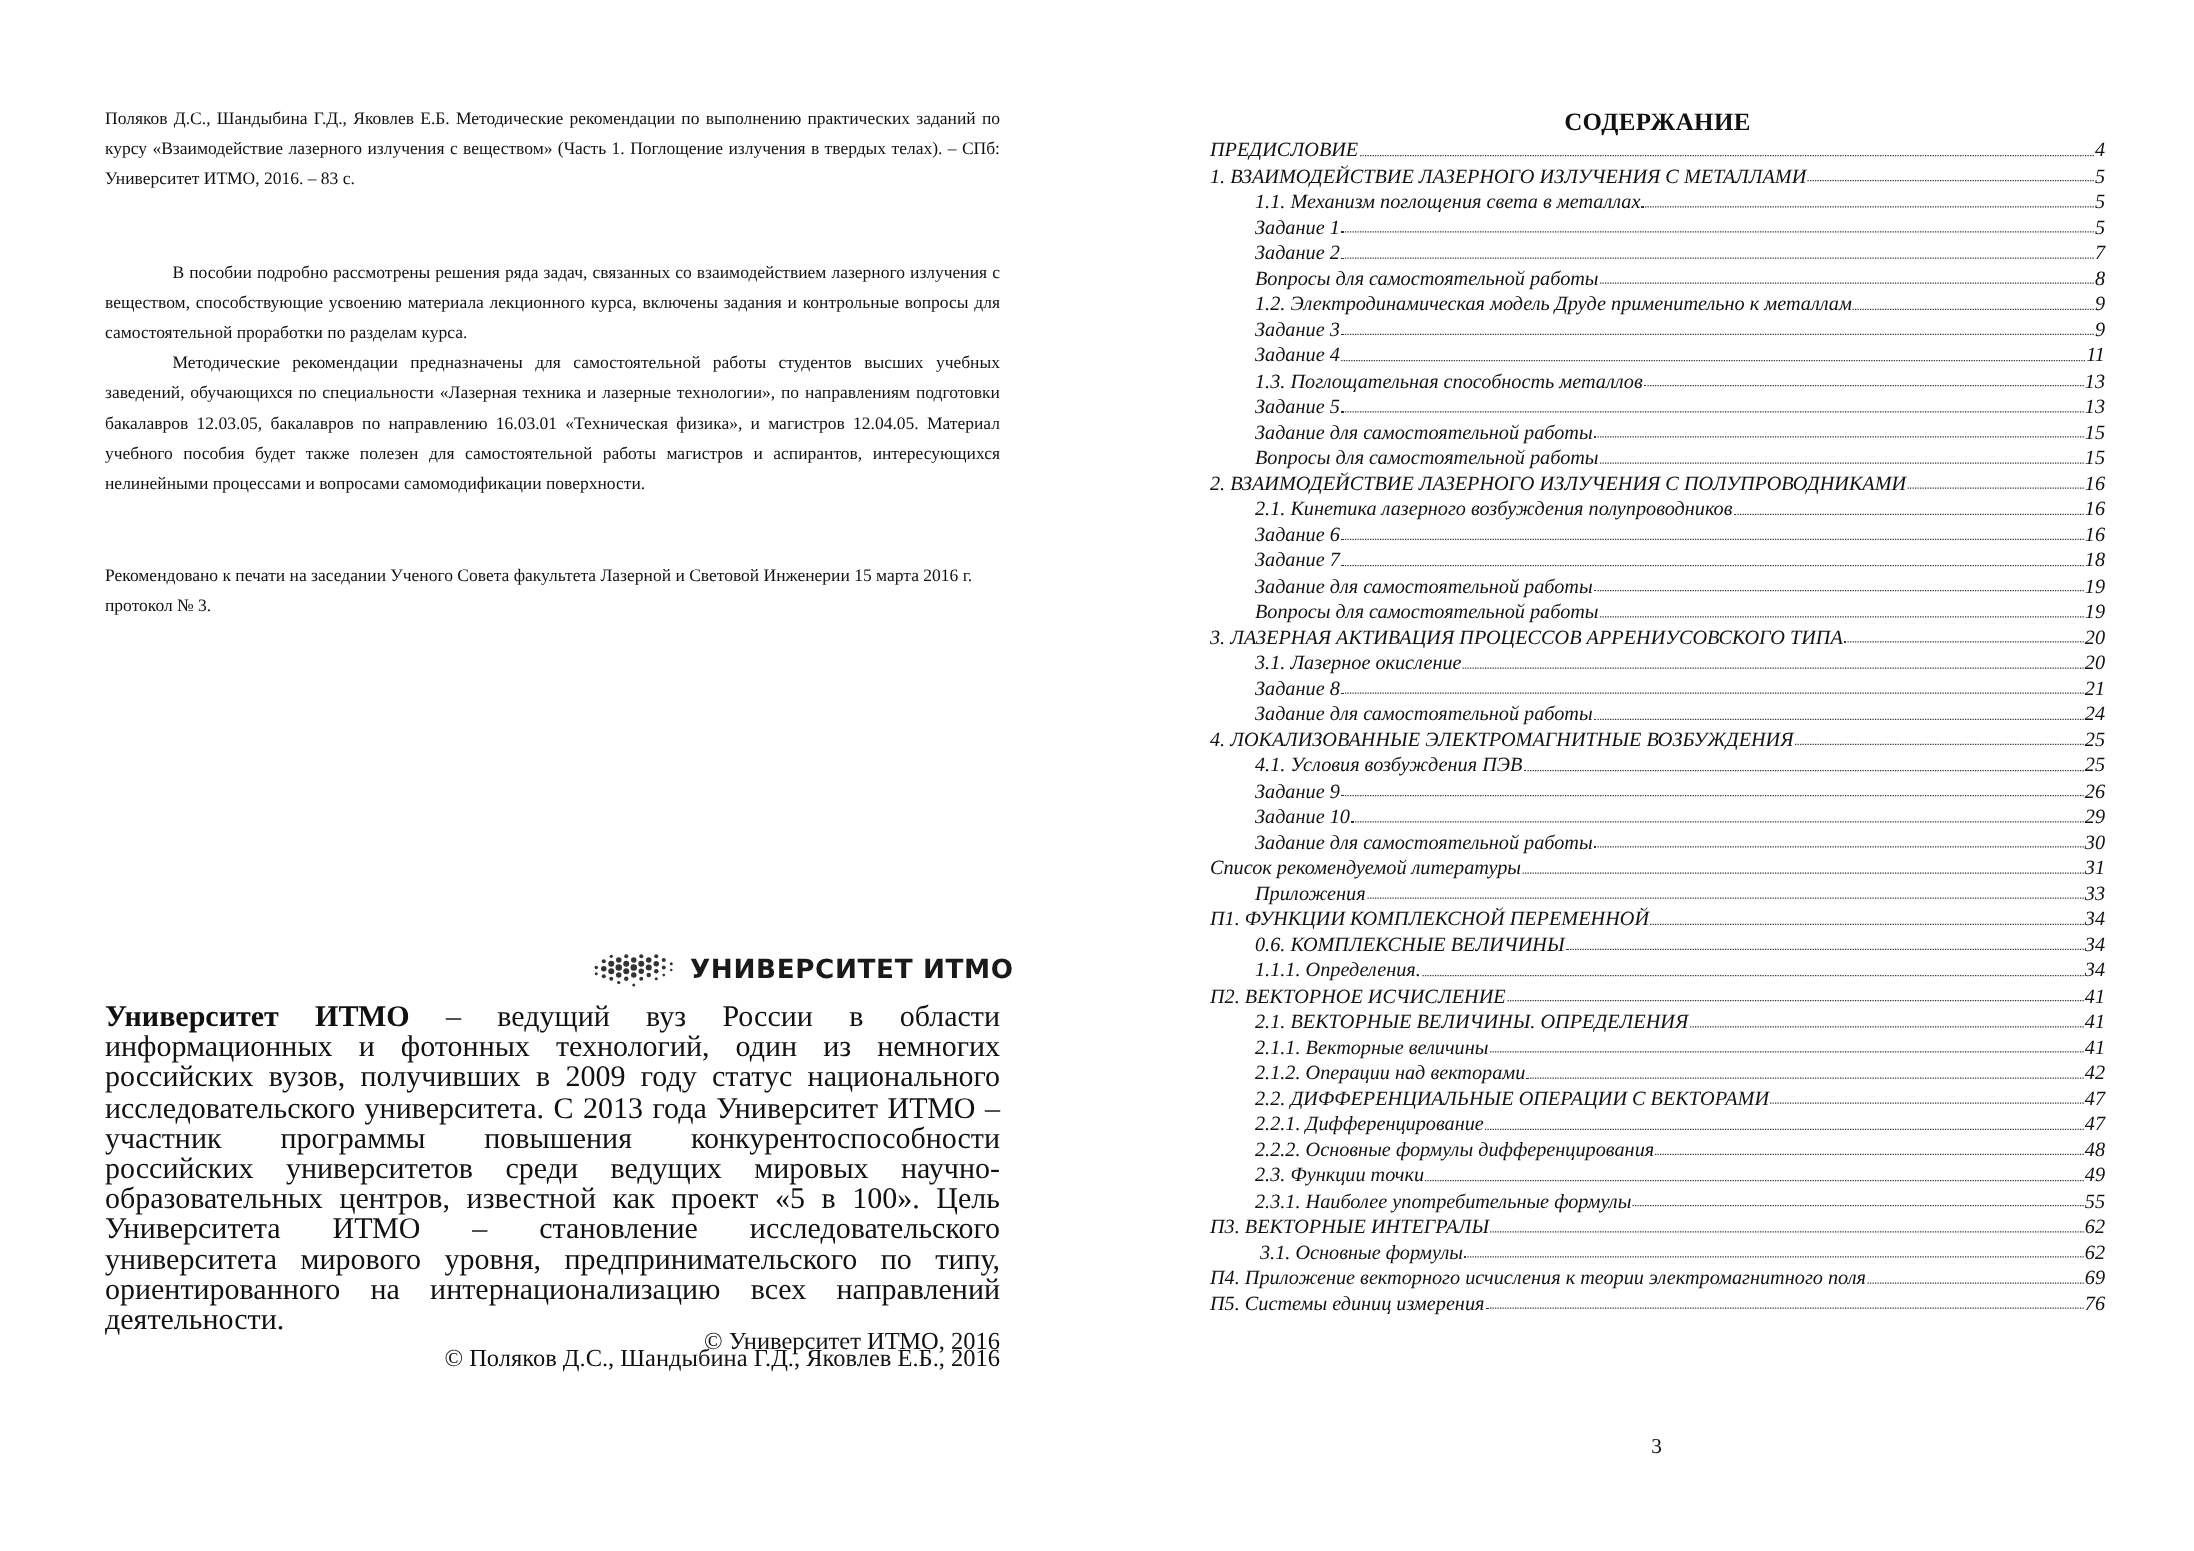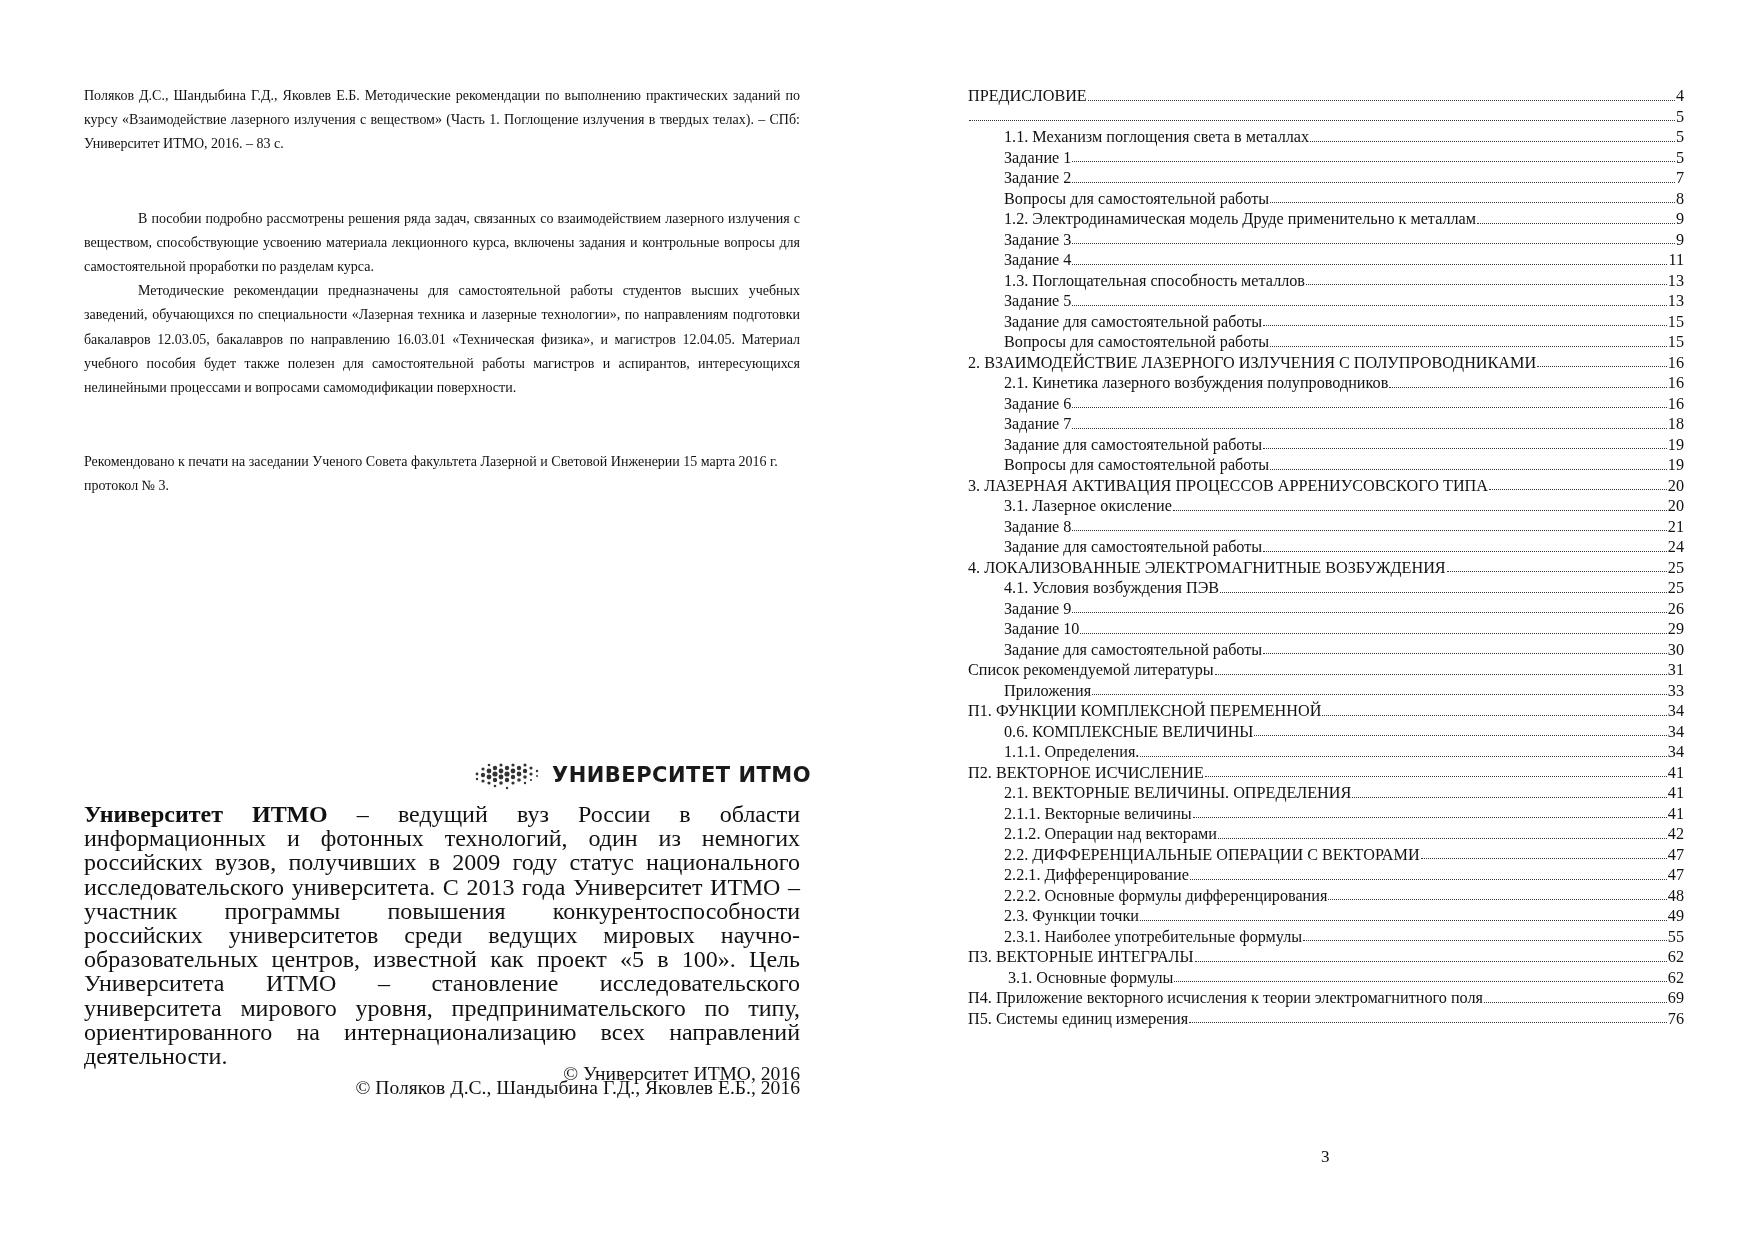--- a/index.html
+++ b/index.html
@@ -42,21 +42,21 @@
       position: absolute; left: 968px; top: 86px; width: 716px;
       font-size: 16.2px;
     }
     .toc-title {
       text-align: center; font-weight: bold; font-size: 20px; line-height: 24px;
       margin: 0 0 0 0; letter-spacing: 0.3px;
     }
     .toc-list { list-style: none; margin: 0; padding: 0; }
     .toc-item {
       display: flex; align-items: center; height: 20.5px; line-height: 20.5px;
-      white-space: nowrap; cursor: pointer;
+      white-space: nowrap; cursor: pointer; font-style: italic;
     }
     .toc-item.l1 { padding-left: 36px; }
     .toc-item.l1b { padding-left: 40px; }
     .toc-label { flex: 0 0 auto; }
     .toc-leader {
       flex: 1 1 auto; overflow: hidden; margin: 0 1px;
       border-bottom: 1.6px dotted #333; height: 0; align-self: center; transform: translateY(4px);
     }
     .toc-page { flex: 0 0 auto; text-align: right; }
     .page-number {
@@ -121,27 +121,29 @@
   </svg>
   <span class="logo-text">УНИВЕРСИТЕТ ИТМО</span>
 </div>
 
 <p class="itmo-about"><b>Университет ИТМО</b><span> – ведущий вуз России в области информационных и фотонных технологий, один из немногих российских вузов, получивших в 2009 году статус национального исследовательского университета. С 2013 года Университет ИТМО – участник программы повышения конкурентоспособности российских университетов среди ведущих мировых научно-образовательных центров, известной как проект «5 в 100». Цель Университета ИТМО – становление исследовательского университета мирового уровня, предпринимательского по типу, ориентированного на интернационализацию всех направлений деятельности.</span></p>
 
 <div class="copyright c1">© Университет ИТМО, 2016</div>
 <div class="copyright c2">© Поляков Д.С., Шандыбина Г.Д., Яковлев Е.Б., 2016</div>
 
 <div class="page-right">
+  <h2 class="toc-title">СОДЕРЖАНИЕ</h2>
   <ul class="toc-list" id="toc-list">
       <li class="toc-item">
         <span class="toc-label">ПРЕДИСЛОВИЕ</span>
         <span class="toc-leader"></span>
         <span class="toc-page">4</span>
       </li>
       <li class="toc-item">
+        <span class="toc-label">1. ВЗАИМОДЕЙСТВИЕ ЛАЗЕРНОГО ИЗЛУЧЕНИЯ С МЕТАЛЛАМИ</span>
         <span class="toc-leader"></span>
         <span class="toc-page">5</span>
       </li>
       <li class="toc-item l1">
         <span class="toc-label">1.1. Механизм поглощения света в металлах</span>
         <span class="toc-leader"></span>
         <span class="toc-page">5</span>
       </li>
       <li class="toc-item l1">
         <span class="toc-label">Задание 1</span>

